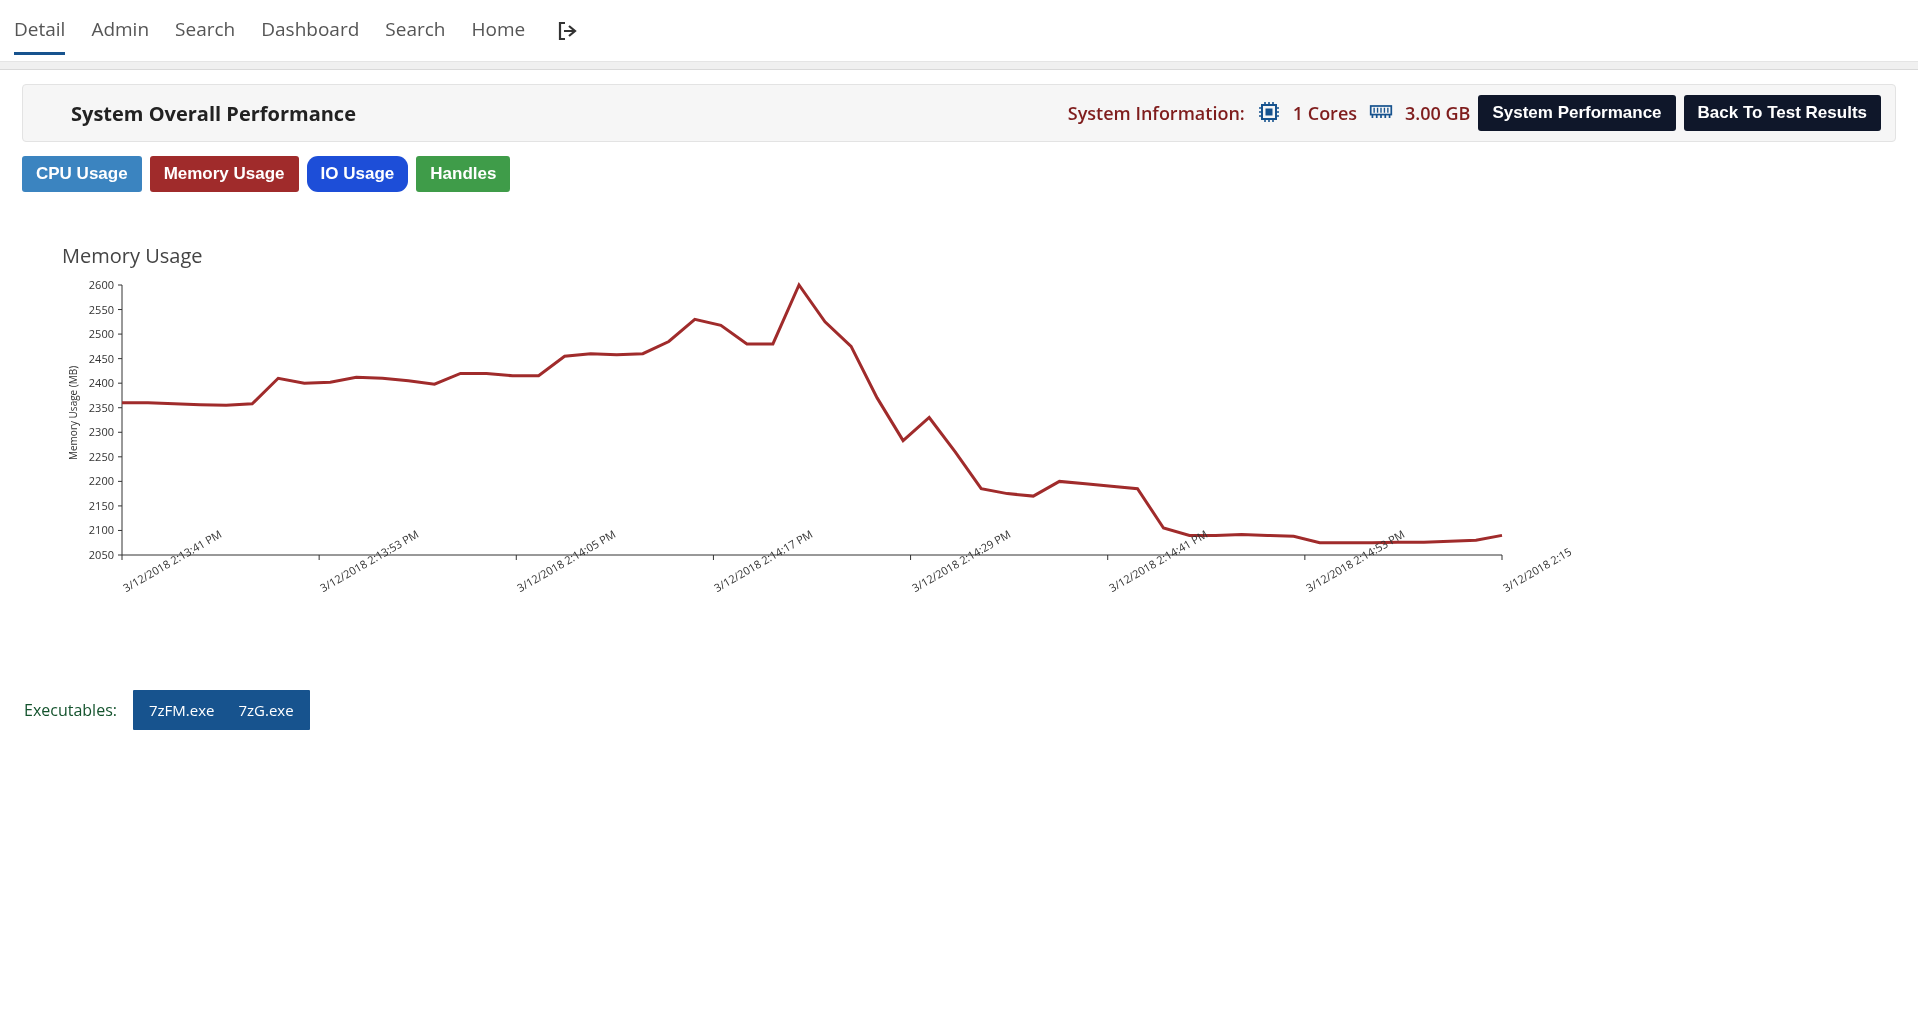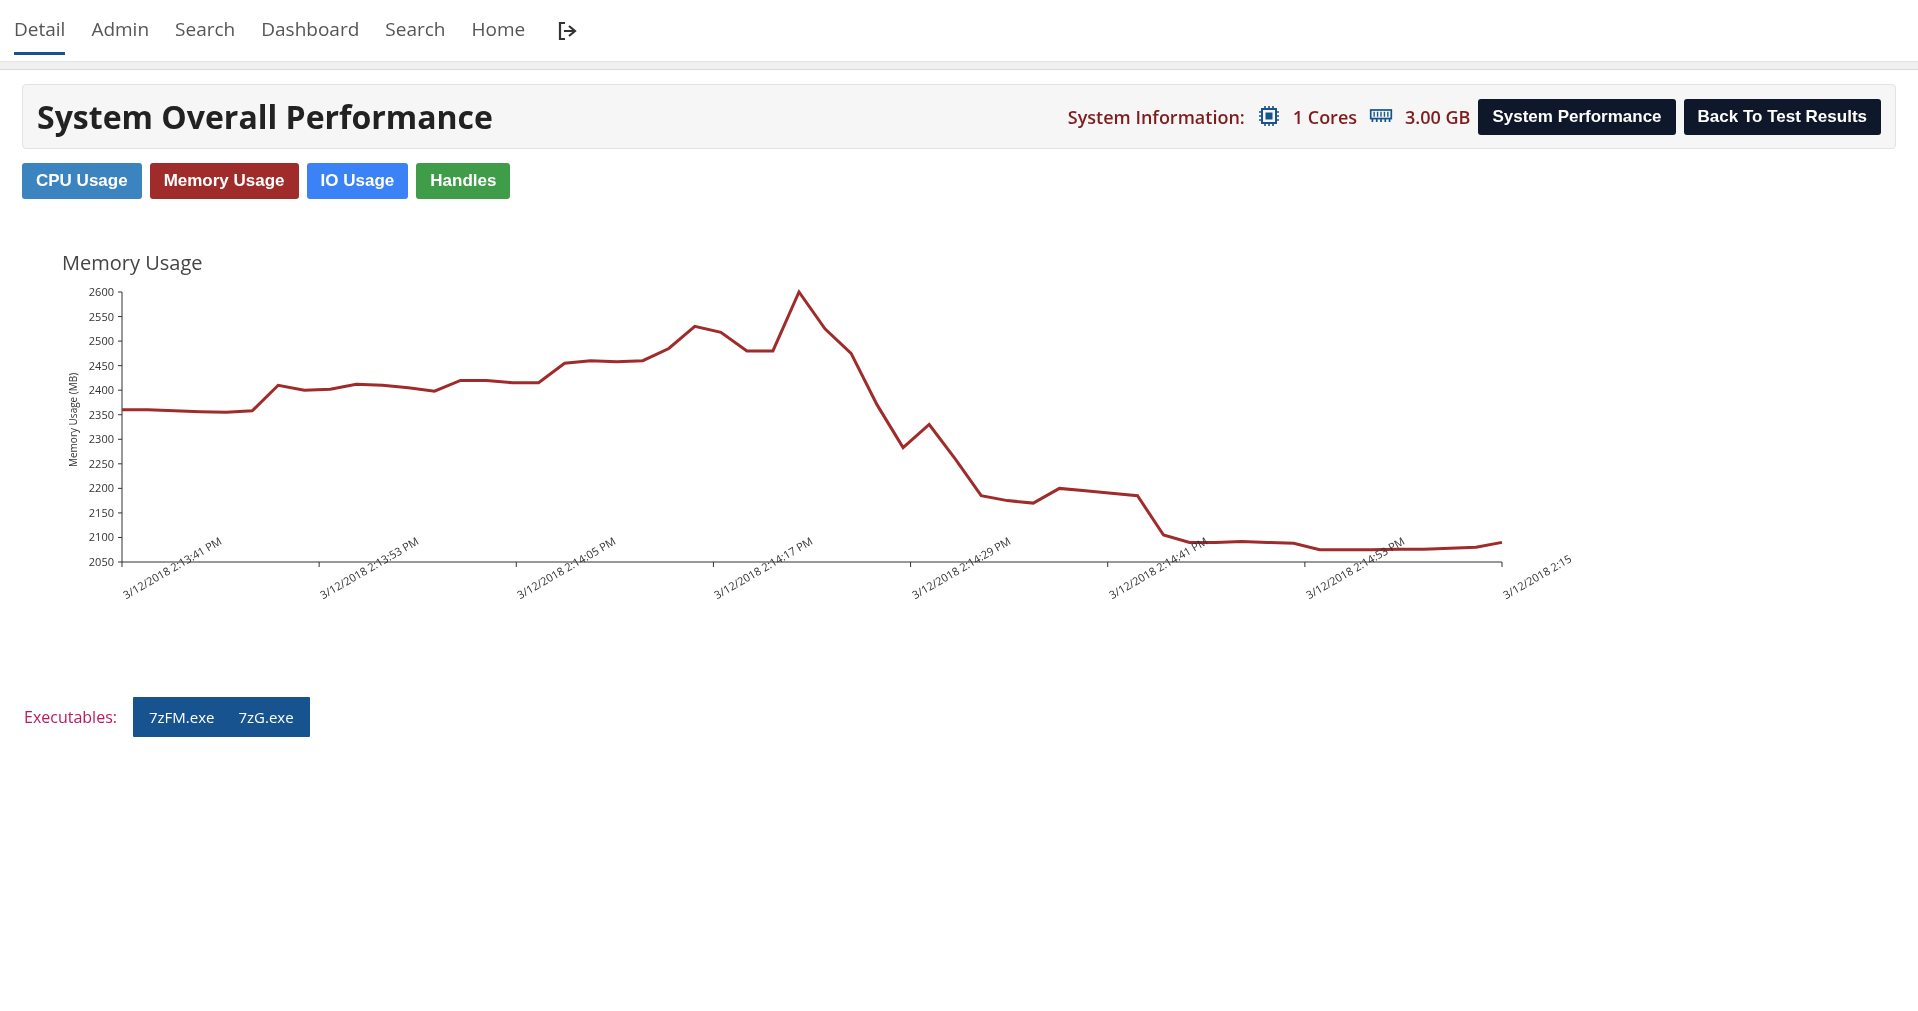--- a/index.html
+++ b/index.html
@@ -12,41 +12,41 @@
 .brand-text .cap { color: #1a5c99; }
 .navlinks { display: flex; align-items: center; gap: 26px; }
 .navlink { font-size: 19px; color: #555; cursor: pointer; padding: 10px 0; border-bottom: 3px solid transparent; }
 .navlink.active { border-bottom-color: #17538e; }
 .logout-icon { width: 20px; height: 20px; cursor: pointer; fill: #333; margin-left: 6px; }
 
 .grey-strip { height: 8px; background: #f0f0f0; border-bottom: 1px solid #d9d9d9; }
 
 .page { padding: 14px 22px; }
 .panel-head { display: flex; align-items: center; justify-content: space-between; background: #f6f6f6; border: 1px solid #e3e3e3; border-radius: 4px; padding: 10px 14px; }
-.panel-title { font-size: 32px; font-weight: 700; color: #222; }
+.panel-title { font-size: 20px; font-weight: 700; color: #222; margin-left: 34px; }
 .panel-right { display: flex; align-items: center; gap: 8px; }
 .sysinfo { display: flex; gap: 12px; font-size: 18px; font-weight: 600; color: #7f1d1d; }
 .sysinfo .ic { width: 24px; height: 22px; fill: #17538e; stroke: #17538e; }
 .btn { display: inline-block; padding: 8px 14px; border-radius: 3px; font-size: 17px; font-weight: 600; cursor: pointer; color: #fff; border: none; }
 .btn-navy { background: #0f172a; }
 .btn-blue { background: #3b84c0; }
 .btn-dred { background: #a02b2b; }
-.btn-orange { background: #3b82f6; }
+.btn-orange { background: #1d4ed8; border-radius: 11px; }
 .btn-green { background: #3f9c49; }
 
 .tab-row { margin-top: 14px; display: flex; gap: 8px; }
 
 .chart-area { margin-top: 50px; padding-left: 30px; }
 .chart-title { font-size: 20px; color: #444; margin-bottom: 6px; margin-left: 10px; }
 .chart-canvas { width: 1460px; height: 300px; }
 .xaxis { position: relative; width: 1460px; height: 80px; margin-left: 0px; }
 .xtick { position: absolute; top: 2px; font-size: 11px; color: #333; transform: rotate(-30deg); transform-origin: top left; white-space: nowrap; }
 
 .exec-row { margin-top: 30px; display: flex; align-items: center; gap: 16px; padding-left: 2px; }
-.exec-label { font-size: 16px; color: #be185d; }
+.exec-label { font-size: 16px; color: #14532d; }
 .exec-pill { background: #17538e; border-radius: 1px; padding: 10px 16px; display: flex; gap: 24px; }
 .exec-pill span { color: #fff; font-size: 15px; cursor: pointer; }
 </style>
 </head>
 <body>
 
 <div class="topbar">
   <div class="navlinks">
     <span class="navlink active">Detail</span>
     <span class="navlink">Admin</span>

